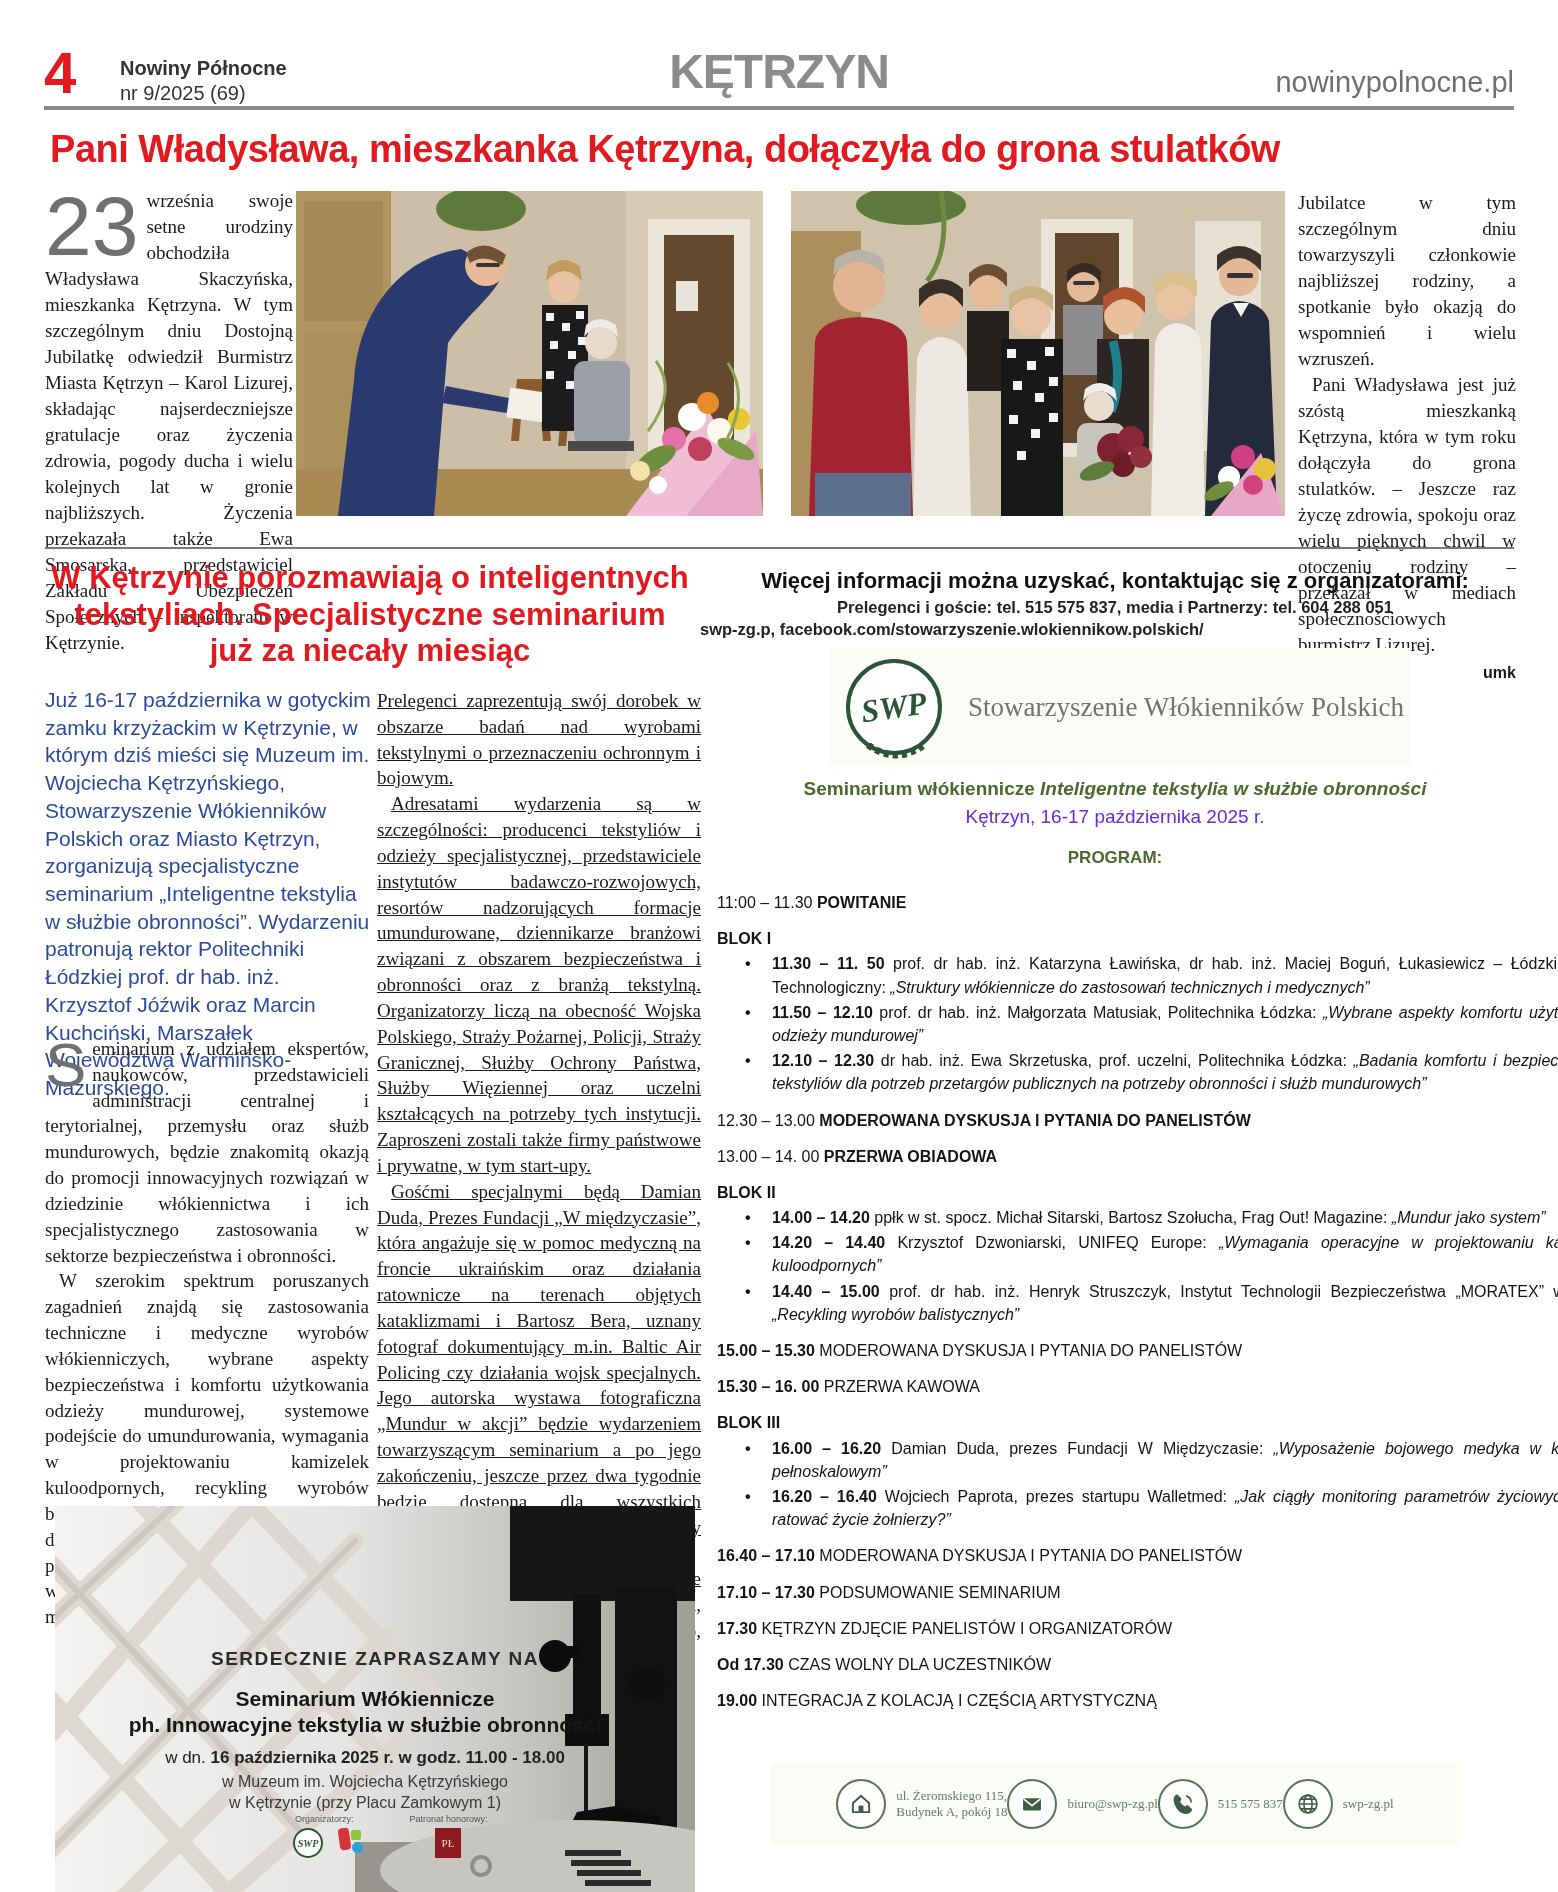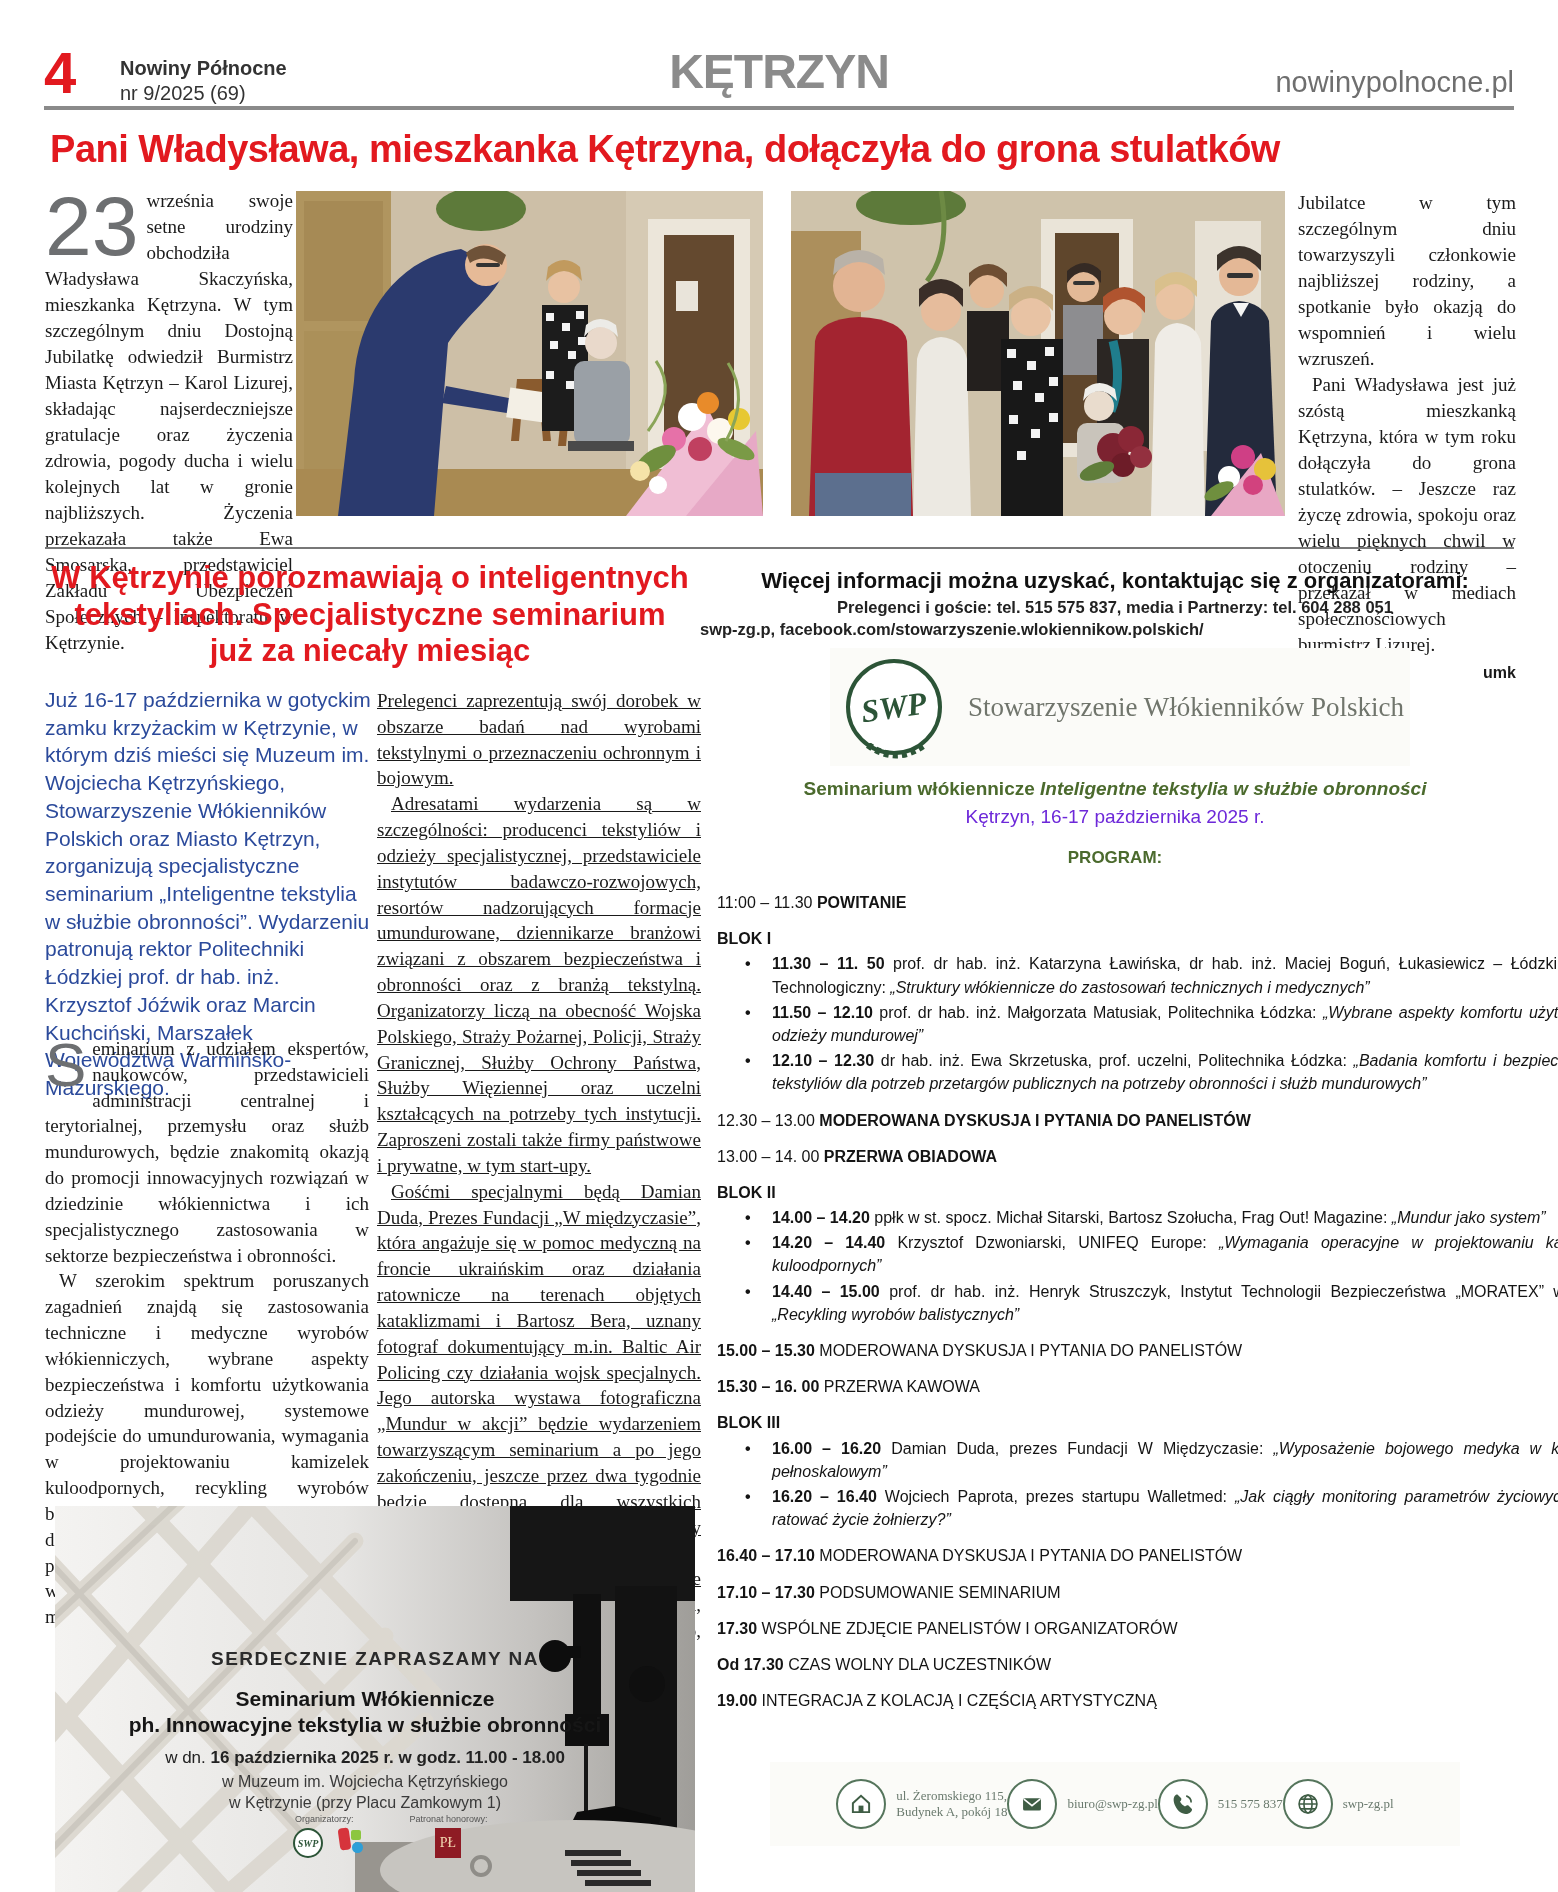--- a/index.html
+++ b/index.html
@@ -79,21 +79,21 @@
   .plabels{left:240px;top:308px;width:300px;font-size:9px;color:#555;display:flex;gap:56px;}
   .plogos{left:238px;top:322px;width:320px;display:flex;align-items:center;gap:14px;}
   .mini-swp{width:26px;height:26px;border:2px solid #2c5437;border-radius:50%;background:#fff;
           font-family:"Liberation Serif",serif;font-size:10px;font-style:italic;font-weight:bold;color:#2c5437;
           display:flex;align-items:center;justify-content:center;}
   .mini-ket{width:30px;height:30px;position:relative;}
   .mini-ket .r{position:absolute;left:2px;top:0;width:11px;height:22px;background:#d6343c;border-radius:4px;transform:rotate(-8deg);}
   .mini-ket .g{position:absolute;left:14px;top:2px;width:10px;height:10px;background:#8cc63f;border-radius:2px;}
   .mini-ket .bl{position:absolute;left:15px;top:14px;width:11px;height:11px;background:#2e9fd8;border-radius:50%;}
   .mini-red{width:26px;height:30px;background:#8e1b24;display:flex;align-items:center;justify-content:center;
-          color:#f3d9b2;font-size:14px;font-family:"Liberation Serif",serif;}
+          color:#f3d9b2;font-size:11px;font-family:"Liberation Serif",serif;}
   .mini-cap{font-size:7px;color:#666;}
   
   .footer-box{left:770px;top:1762px;width:690px;height:84px;background:#fbfbf8;display:flex;
           align-items:center;justify-content:center;padding:0 34px;box-sizing:border-box;}
   .fitem{display:flex;align-items:center;gap:10px;}
   .ficon{width:46px;height:46px;border:2px solid #55755c;border-radius:50%;display:flex;
           align-items:center;justify-content:center;background:#fff;}
   .ftext{font-family:"Liberation Serif",serif;font-size:13px;color:#6a7a6e;line-height:1.25;}
 </style>
 </head>
@@ -293,21 +293,21 @@
       <div class="pbullet"><span class="pdot">•</span><span class="b">14.00 – 14.20 </span><span>ppłk w st. spocz. Michał Sitarski, Bartosz Szołucha, Frag Out! Magazine: </span><i>„Mundur jako system”</i></div>
       <div class="pbullet"><span class="pdot">•</span><span class="b">14.20 – 14.40 </span><span>Krzysztof Dzwoniarski, UNIFEQ Europe: </span><i>„Wymagania operacyjne w projektowaniu kamizelek kuloodpornych”</i></div>
       <div class="pbullet"><span class="pdot">•</span><span class="b">14.40 – 15.00 </span><span>prof. dr hab. inż. Henryk Struszczyk, Instytut Technologii Bezpieczeństwa „MORATEX” w Łodzi: </span><i>„Recykling wyrobów balistycznych”</i></div>
       <div class="prow"><span class="b">15.00 – 15.30 </span><span>MODEROWANA DYSKUSJA I PYTANIA DO PANELISTÓW</span></div>
       <div class="prow"><span class="b">15.30 – 16. 00 </span><span>PRZERWA KAWOWA</span></div>
       <div class="pblock">BLOK III</div>
       <div class="pbullet"><span class="pdot">•</span><span class="b">16.00 – 16.20 </span><span>Damian Duda, prezes Fundacji W Międzyczasie: </span><i>„Wyposażenie bojowego medyka w konflikcie pełnoskalowym”</i></div>
       <div class="pbullet"><span class="pdot">•</span><span class="b">16.20 – 16.40 </span><span>Wojciech Paprota, prezes startupu Walletmed: </span><i>„Jak ciągły monitoring parametrów życiowych może ratować życie żołnierzy?”</i></div>
       <div class="prow"><span class="b">16.40 – 17.10 </span><span>MODEROWANA DYSKUSJA I PYTANIA DO PANELISTÓW</span></div>
       <div class="prow"><span class="b">17.10 – 17.30 </span><span>PODSUMOWANIE SEMINARIUM</span></div>
-      <div class="prow"><span class="b">17.30 </span><span>WSPÓLNE ZDJĘCIE PANELISTÓW I ORGANIZATORÓW</span></div>
+      <div class="prow"><span class="b">17.30 </span><span>KĘTRZYN ZDJĘCIE PANELISTÓW I ORGANIZATORÓW</span></div>
       <div class="prow"><span class="b">Od 17.30 </span><span>CZAS WOLNY DLA UCZESTNIKÓW</span></div>
       <div class="prow"><span class="b">19.00 </span><span>INTEGRACJA Z KOLACJĄ I CZĘŚCIĄ ARTYSTYCZNĄ</span></div>
     </div>
 
   <div class="abs poster">
     <svg width="640" height="420" viewBox="0 0 640 420" style="position:absolute;left:0;top:0;">
       <defs>
         <linearGradient id="pbg" x1="0" y1="0" x2="1" y2="0">
           <stop offset="0" stop-color="#f4f3f1"></stop>
             <stop offset="0.45" stop-color="#e6e5e3"></stop>

